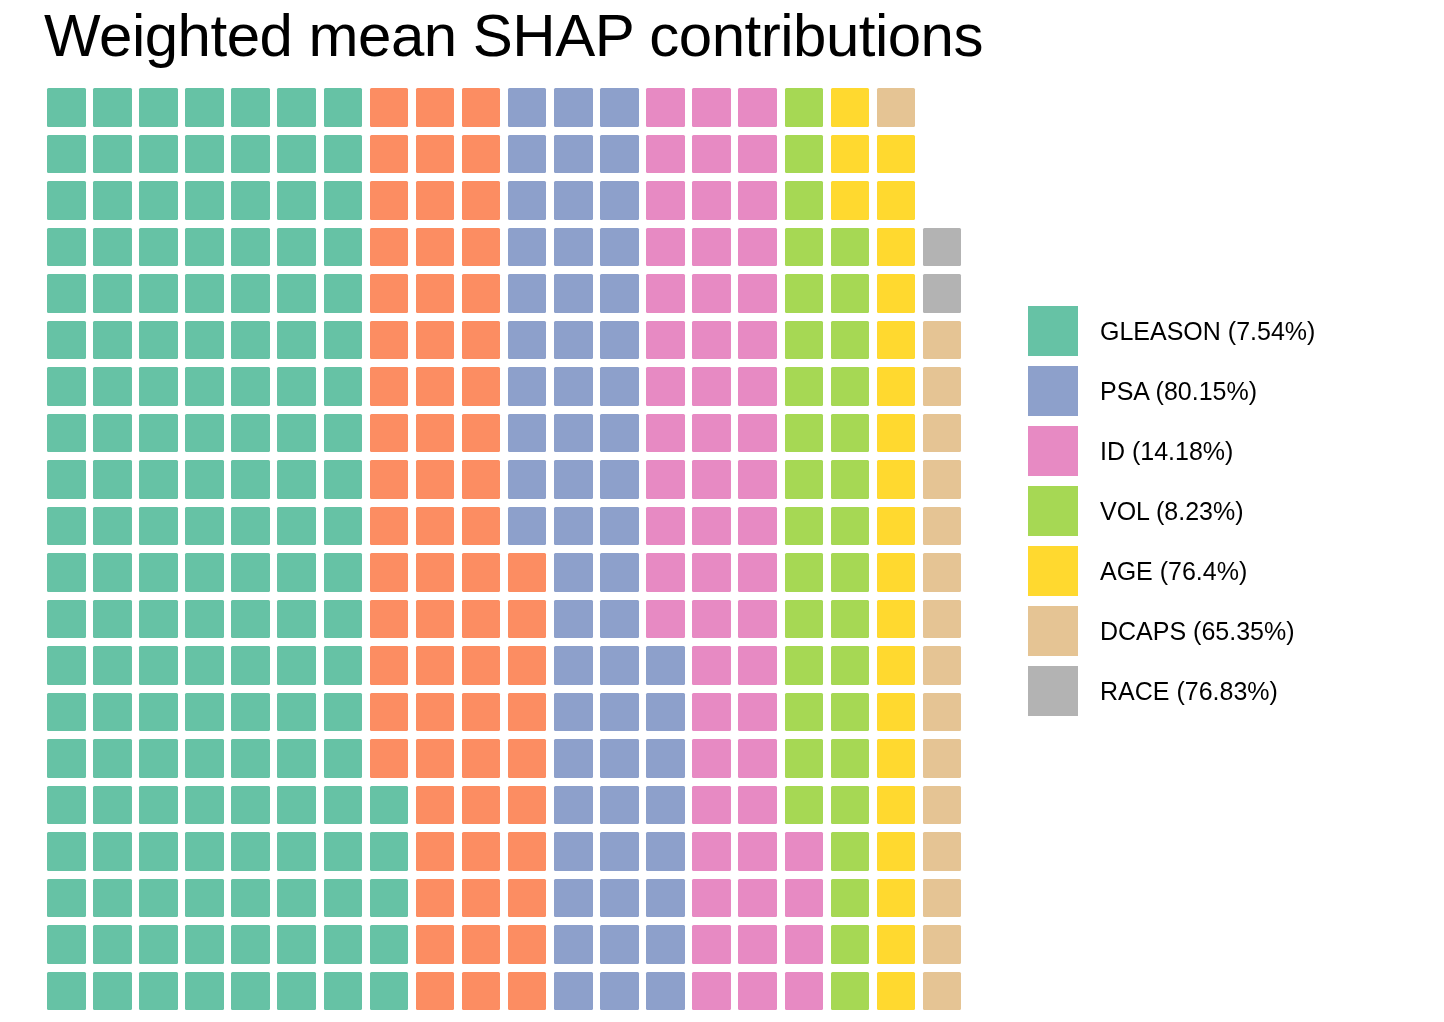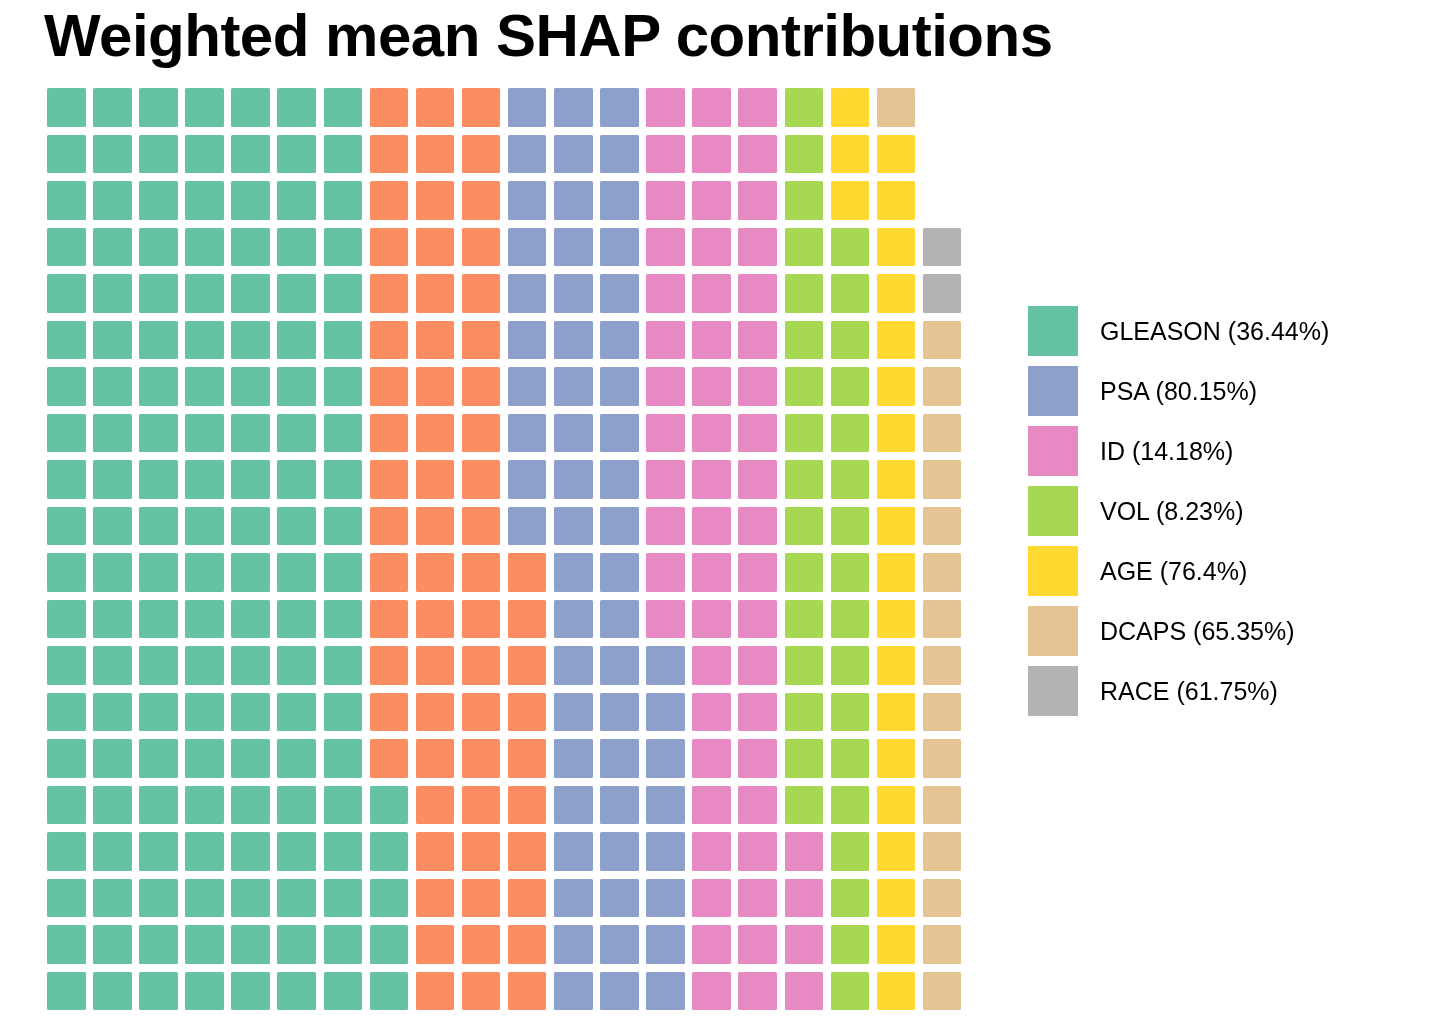--- a/index.html
+++ b/index.html
@@ -13,21 +13,21 @@
     position: relative;
     font-family: "Liberation Sans", sans-serif;
     overflow: hidden;
   }
   .chart-title {
     position: absolute;
     left: 44px;
     top: 0px;
     font-size: 60px;
     line-height: 72px;
-    font-weight: 700;
+    font-weight: 400;
     letter-spacing: -0.5px;
     color: #000000;
     white-space: nowrap;
   }
   .waffle-grid {
     position: absolute;
     left: 47px;
     top: 88px;
     display: grid;
     grid-template-columns: repeat(20, 38.5px);
@@ -473,21 +473,21 @@
     <div class="waffle-cell" style="background: rgb(231, 138, 195);"></div>
     <div class="waffle-cell" style="background: rgb(231, 138, 195);"></div>
     <div class="waffle-cell" style="background: rgb(166, 216, 84);"></div>
     <div class="waffle-cell" style="background: rgb(255, 217, 47);"></div>
     <div class="waffle-cell" style="background: rgb(229, 196, 148);"></div>
   </div>
 
 <div class="legend" id="legend">
     <div class="legend-item">
       <span class="legend-swatch" style="background: rgb(102, 194, 165);"></span>
-      <span class="legend-label">GLEASON (36.44%)</span>
+      <span class="legend-label">GLEASON (7.54%)</span>
     </div>
     <div class="legend-item">
       <span class="legend-swatch" style="background: rgb(141, 160, 203);"></span>
       <span class="legend-label">PSA (80.15%)</span>
     </div>
     <div class="legend-item">
       <span class="legend-swatch" style="background: rgb(231, 138, 195);"></span>
       <span class="legend-label">ID (14.18%)</span>
     </div>
     <div class="legend-item">
@@ -497,15 +497,15 @@
     <div class="legend-item">
       <span class="legend-swatch" style="background: rgb(255, 217, 47);"></span>
       <span class="legend-label">AGE (76.4%)</span>
     </div>
     <div class="legend-item">
       <span class="legend-swatch" style="background: rgb(229, 196, 148);"></span>
       <span class="legend-label">DCAPS (65.35%)</span>
     </div>
     <div class="legend-item">
       <span class="legend-swatch" style="background: rgb(179, 179, 179);"></span>
-      <span class="legend-label">RACE (61.75%)</span>
+      <span class="legend-label">RACE (76.83%)</span>
     </div>
   </div>
 
 </body></html>

